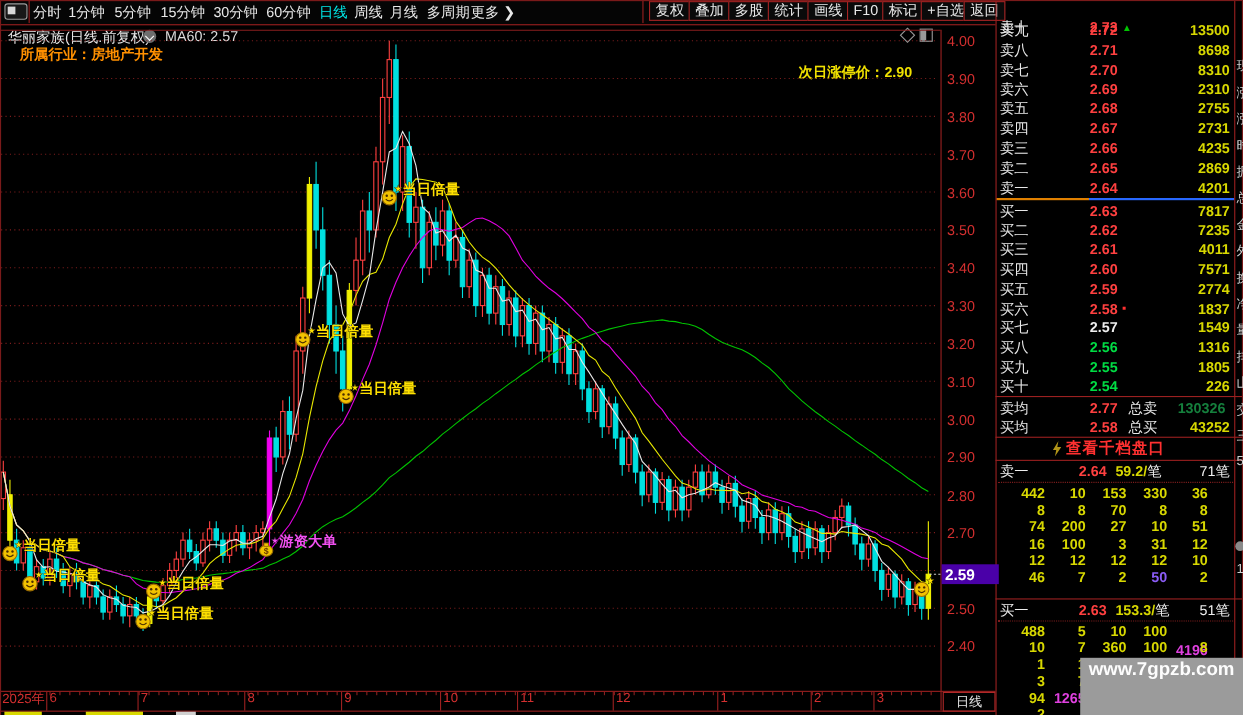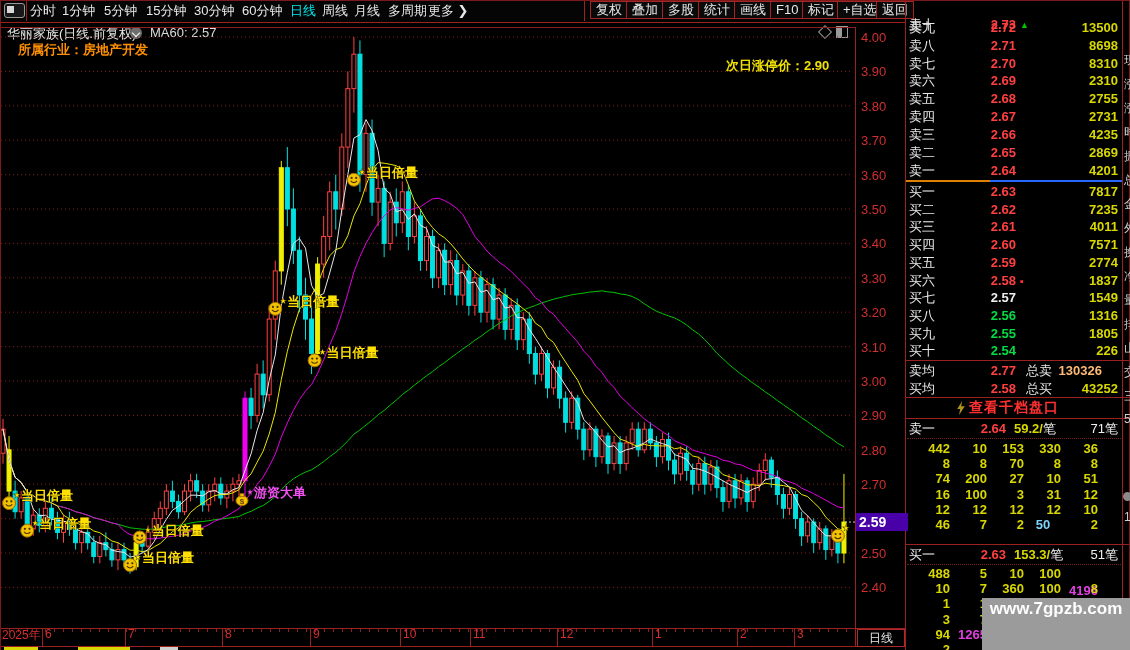--- a/index.html
+++ b/index.html
@@ -733,21 +733,21 @@
       <div class="vol">226</div>
     </div>
     <div class="hline" style="top: 360px;"></div>
     <div class="hline" style="top: 397px;"></div>
     <div class="hline" style="top: 418px;"></div>
     <div class="hline" style="top: 544px;"></div>
     <div class="avg-row" style="top: 362px;">
       <div class="abs" style="left: 3px; color: rgb(232, 232, 232);">卖均</div>
       <div class="abs" style="left: 58px; width: 52px; text-align: right; color: rgb(255, 64, 64); font-weight: bold;">2.77</div>
       <div class="abs" style="left: 120px; color: rgb(232, 232, 232);">总卖</div>
-      <div class="abs" style="right: 20px; color: #fdba74; font-weight: bold;">130326</div>
+      <div class="abs" style="right: 8px; color: #15803d; font-weight: bold;">130326</div>
     </div>
     <div class="avg-row" style="top: 380px;">
       <div class="abs" style="left: 3px; color: rgb(232, 232, 232);">买均</div>
       <div class="abs" style="left: 58px; width: 52px; text-align: right; color: rgb(255, 64, 64); font-weight: bold;">2.58</div>
       <div class="abs" style="left: 120px; color: rgb(232, 232, 232);">总买</div>
       <div class="abs" style="right: 4px; color: rgb(216, 216, 0); font-weight: bold;">43252</div>
     </div>
     <div class="stat-row" style="top: 420px;">
       <div class="abs" style="left: 3px; color: rgb(238, 238, 238);">卖一</div>
       <div class="abs" style="left: 48px; width: 52px; text-align: right; color: rgb(255, 64, 64); font-weight: bold;">2.64</div>
@@ -794,21 +794,21 @@
       <div class="grid-cell" style="left: 8px; color: rgb(216, 216, 0);">12</div>
       <div class="grid-cell" style="left: 45px; color: rgb(216, 216, 0);">12</div>
       <div class="grid-cell" style="left: 82px; color: rgb(216, 216, 0);">12</div>
       <div class="grid-cell" style="left: 119px; color: rgb(216, 216, 0);">12</div>
       <div class="grid-cell" style="left: 156px; color: rgb(216, 216, 0);">10</div>
     </div>
     <div class="grid-row" style="top: 517px;">
       <div class="grid-cell" style="left: 8px; color: rgb(216, 216, 0);">46</div>
       <div class="grid-cell" style="left: 45px; color: rgb(216, 216, 0);">7</div>
       <div class="grid-cell" style="left: 82px; color: rgb(216, 216, 0);">2</div>
-      <div class="grid-cell" style="left: 119px; color: #7dd3fc; text-align: center;">50</div>
+      <div class="grid-cell" style="left: 119px; color: #8b5cf6;">50</div>
       <div class="grid-cell" style="left: 156px; color: rgb(216, 216, 0);">2</div>
     </div>
     <div class="grid-row" style="top: 566px;">
       <div class="grid-cell" style="left: 8px; color: rgb(216, 216, 0);">488</div>
       <div class="grid-cell" style="left: 45px; color: rgb(216, 216, 0);">5</div>
       <div class="grid-cell" style="left: 82px; color: rgb(216, 216, 0);">10</div>
       <div class="grid-cell" style="left: 119px; color: rgb(216, 216, 0);">100</div>
       <div class="grid-cell" style="left: 156px; color: rgb(224, 64, 224); margin-top: 17px;">4196</div>
     </div>
     <div class="grid-row" style="top: 581.2px;">

